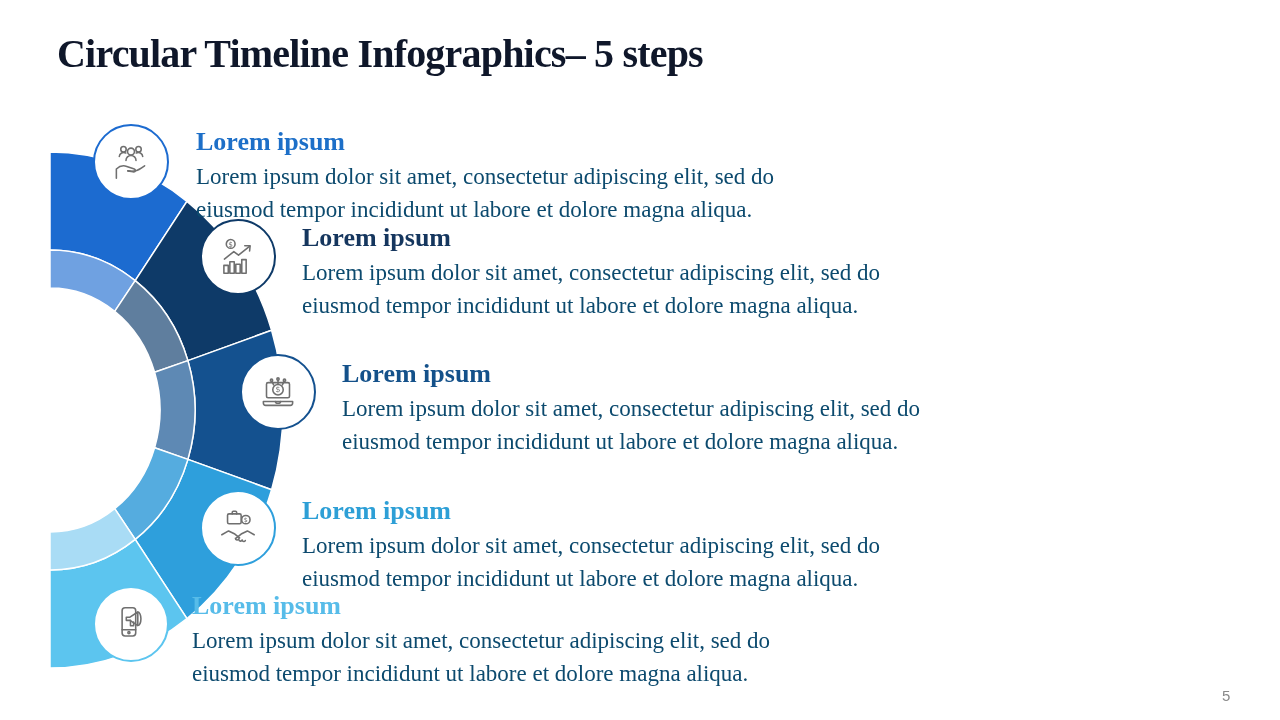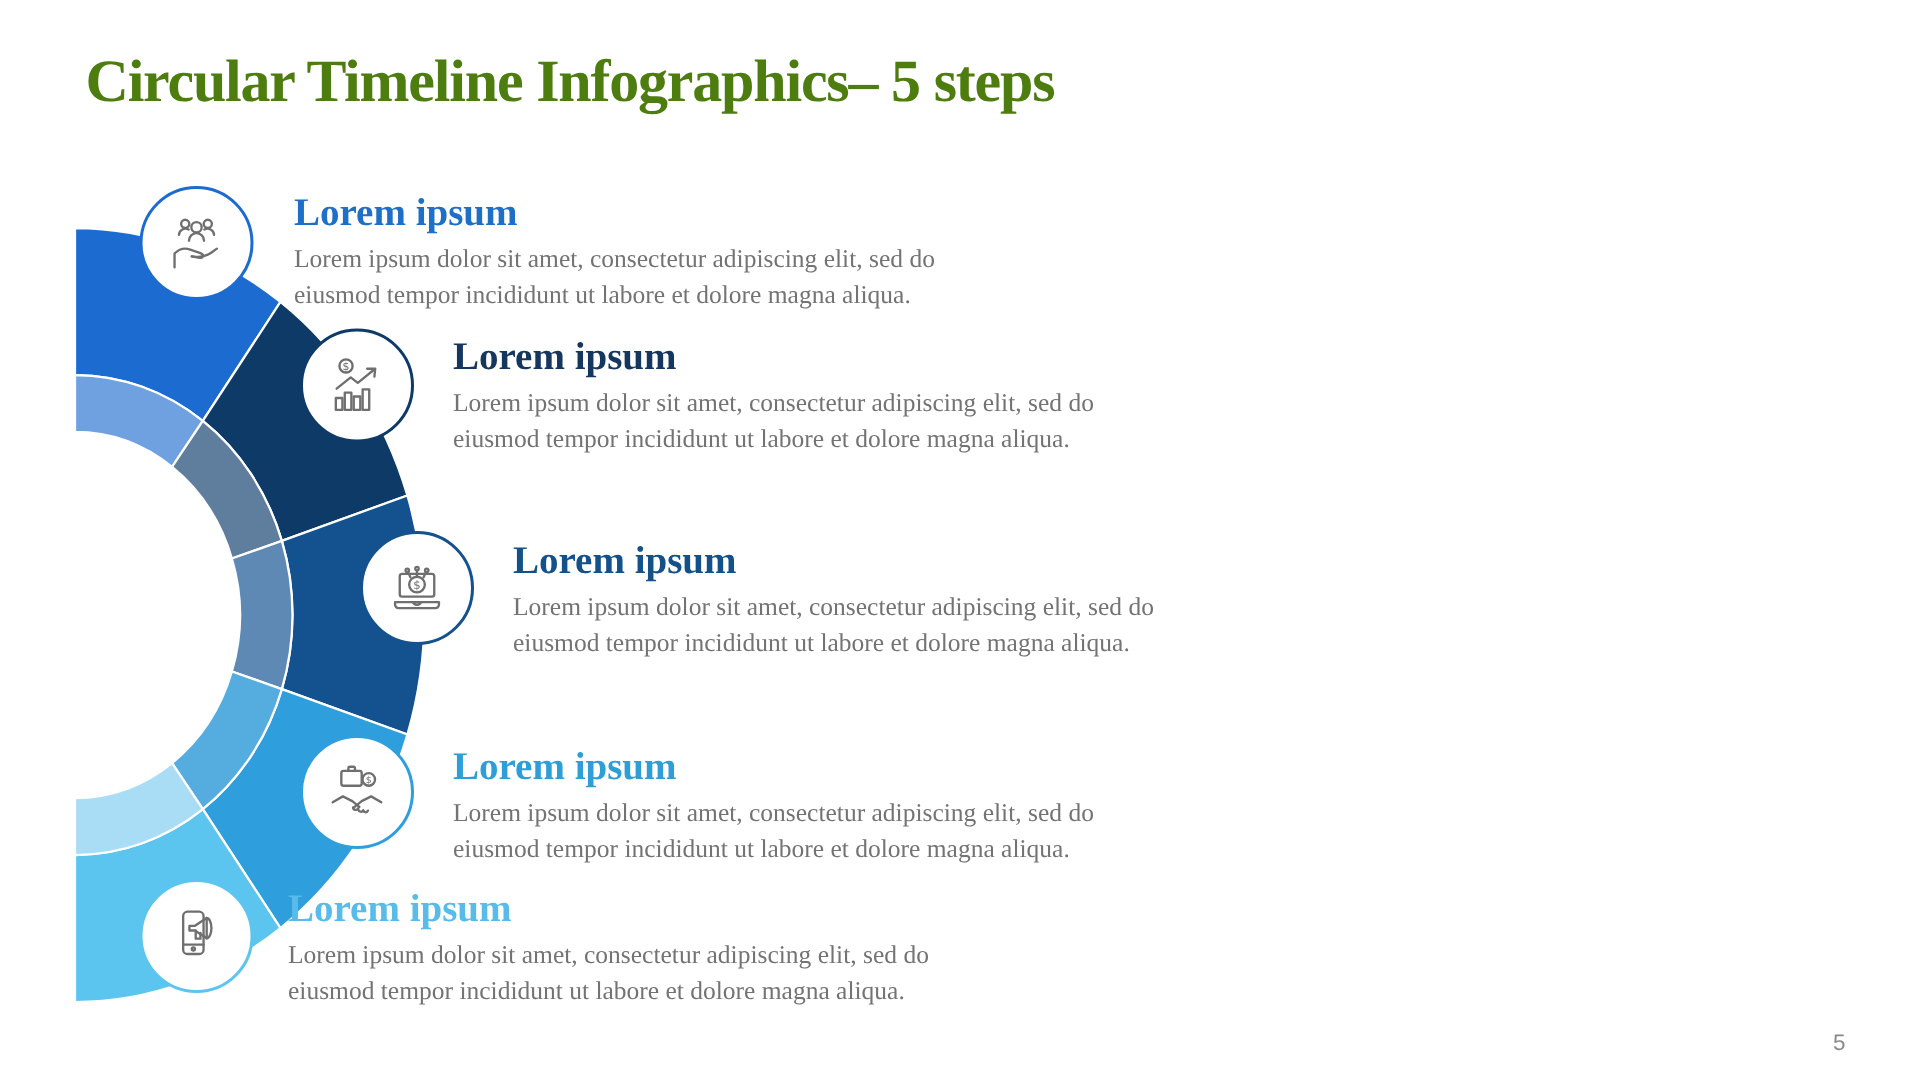--- a/index.html
+++ b/index.html
@@ -1,27 +1,27 @@
 <!DOCTYPE html>
 <html><head>
 <meta charset="utf-8">
 <style>
   html,body{margin:0;padding:0;background:#fff;}
   .slide{position:relative;width:1280px;height:720px;background:#ffffff;overflow:hidden;
          font-family:"Liberation Serif", serif;}
   .slide-title{position:absolute;left:57px;top:30px;font-size:40px;font-weight:bold;
-               color:#4d7c0f;letter-spacing:-0.8px;white-space:nowrap;}
+               color:#0f172a;letter-spacing:-0.8px;white-space:nowrap;}
   .donut-svg{position:absolute;left:0;top:0;}
   .icon-circle{position:absolute;width:76px;height:76px;border:2.5px solid #1c6bd0;border-radius:50%;
                background:#ffffff;box-sizing:border-box;display:flex;align-items:center;justify-content:center;}
   .icon-circle svg{stroke:#6f6f6f;fill:none;stroke-width:1.5;stroke-linecap:round;stroke-linejoin:round;}
   .icon-circle svg text{stroke:none;fill:#6f6f6f;font-family:"DejaVu Sans", sans-serif;}
   .step-block{position:absolute;}
   .step-heading{font-size:26px;font-weight:bold;color:#1d6fc8;white-space:nowrap;}
-  .step-body{margin-top:4px;font-size:17px;color:#737373;line-height:1.42;}
+  .step-body{margin-top:4px;font-size:23px;color:#0c4a6e;line-height:1.42;}
   .body-line{white-space:nowrap;}
   .page-number{position:absolute;left:1222px;top:687px;font-family:"Liberation Sans", sans-serif;
                font-size:15px;color:#8a8a8a;}
 </style>
 </head>
 <body>
 
 <div class="slide">
 
   <div class="slide-title">Circular Timeline Infographics– 5 steps</div>

